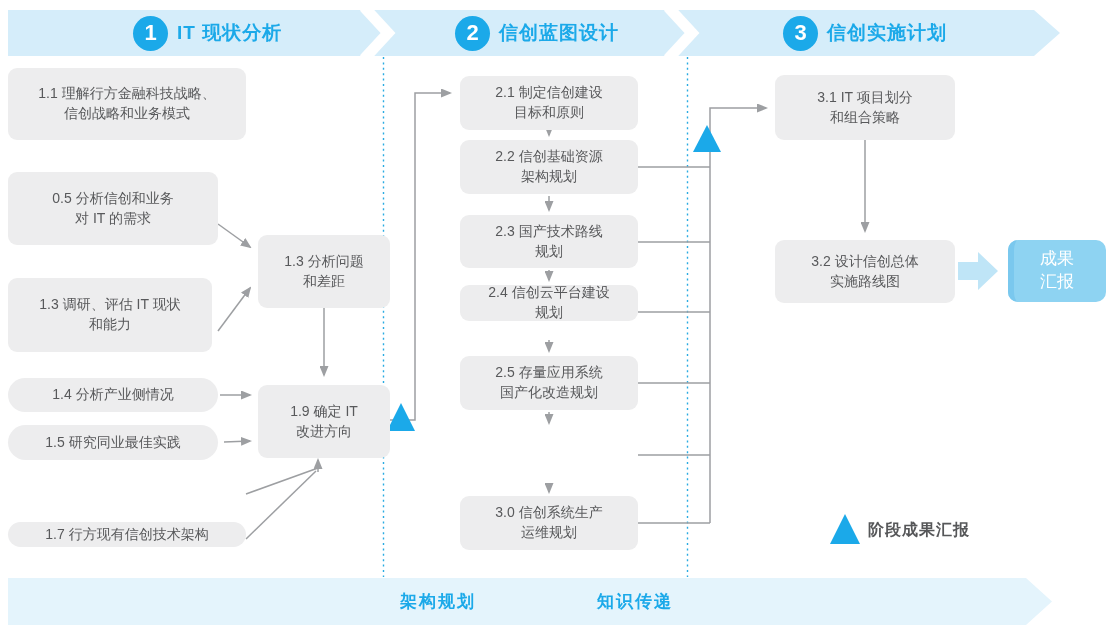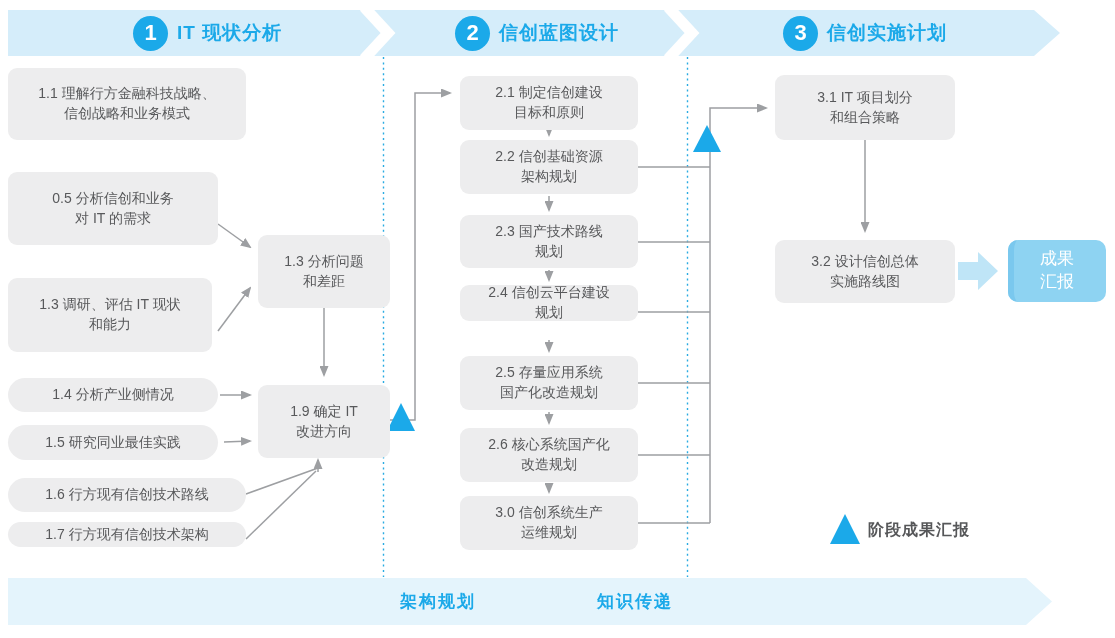--- a/index.html
+++ b/index.html
@@ -117,39 +117,36 @@
   </svg>
 
   <div class="step" style="left:8px;top:68px;width:238px;height:72px;">1.1 理解行方金融科技战略、
 信创战略和业务模式</div>
   <div class="step" style="left:8px;top:172px;width:210px;height:73px;">0.5 分析信创和业务
 对 IT 的需求</div>
   <div class="step" style="left:8px;top:278px;width:204px;height:74px;">1.3 调研、评估 IT 现状
 和能力</div>
   <div class="step pill" style="left:8px;top:378px;width:210px;height:34px;">1.4 分析产业侧情况</div>
   <div class="step pill" style="left:8px;top:425px;width:210px;height:35px;">1.5 研究同业最佳实践</div>
-  <div class="step pill" style="left:8px;top:478px;width:238px;height:34px;">1.6 行方现有信创技术路线</div>
   <div class="step pill" style="left:8px;top:522px;width:238px;height:25px;">1.7 行方现有信创技术架构</div>
   <div class="step" style="left:258px;top:235px;width:132px;height:73px;">1.3 分析问题
 和差距</div>
   <div class="step" style="left:258px;top:385px;width:132px;height:73px;">1.9 确定 IT
 改进方向</div>
 
   <div class="step" style="left:460px;top:68px;width:178px;height:54px;margin-top:8px;">2.1 制定信创建设
 目标和原则</div>
   <div class="step" style="left:460px;top:140px;width:178px;height:54px;">2.2 信创基础资源
 架构规划</div>
   <div class="step" style="left:460px;top:215px;width:178px;height:53px;">2.3 国产技术路线
 规划</div>
   <div class="step" style="left:460px;top:285px;width:178px;height:36px;">2.4 信创云平台建设
 规划</div>
   <div class="step" style="left:460px;top:356px;width:178px;height:54px;">2.5 存量应用系统
 国产化改造规划</div>
-  <div class="step" style="left:460px;top:428px;width:178px;height:54px;">2.6 核心系统国产化
-改造规划</div>
   <div class="step" style="left:460px;top:496px;width:178px;height:54px;">3.0 信创系统生产
 运维规划</div>
 
   <div class="step" style="left:775px;top:75px;width:180px;height:65px;">3.1 IT 项目划分
 和组合策略</div>
   <div class="step" style="left:775px;top:240px;width:180px;height:63px;">3.2 设计信创总体
 实施路线图</div>
 
   <div class="outcome">成果
 汇报</div>

